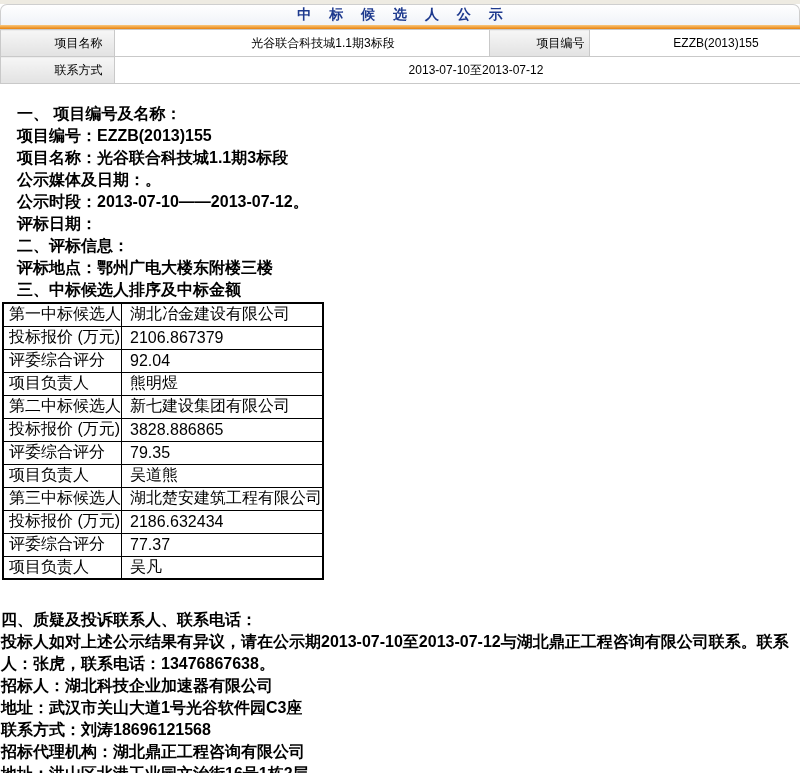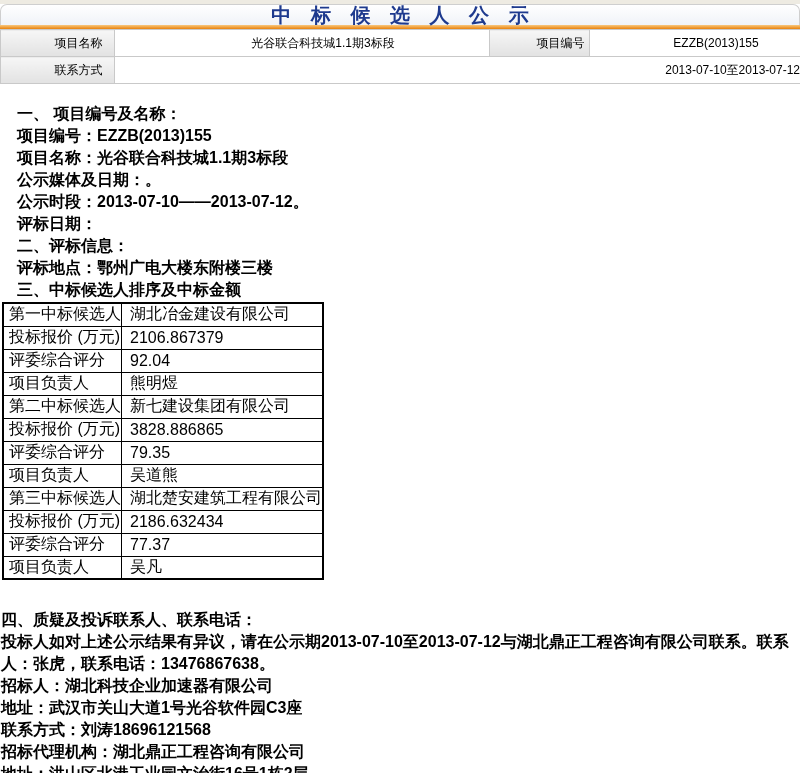--- a/index.html
+++ b/index.html
@@ -11,38 +11,38 @@
   }
   .top-strip { height: 4px; background: #eeebe2; }
   .title-panel {
     height: 21px;
     border: 1px solid #cfcfcf; border-bottom: none;
     border-radius: 7px 7px 0 0;
     background: linear-gradient(#ffffff, #f0f3f8);
     display: flex; align-items: center; justify-content: center;
   }
   .title-panel .title-text {
-    color: #1e3a8e; font-weight: bold; font-size: 20px;
+    color: #1e3a8e; font-weight: bold; font-size: 14px;
     letter-spacing: 7px; padding-left: 7px;
   }
   .orange-rule { height: 4px; background: linear-gradient(#f8c87f, #e9820b); }
 
   table.info-table {
     width: 100%; border-collapse: collapse; table-layout: fixed;
     font-size: 12px;
   }
   table.info-table th, table.info-table td {
     border: 1px solid #c9c9c9; height: 27px; font-weight: normal;
     white-space: nowrap; overflow: hidden; padding-left: 42px;
   }
   table.info-table th {
     background: linear-gradient(#f6f6f6, #e2e2e2); text-align: center;
   }
   table.info-table td { text-align: center; background: #fff; }
-  table.info-table td.left-val { text-align: right; padding-left: 37px; border-radius: 10px; }
+  table.info-table td.left-val { text-align: center; padding-left: 37px; border-radius: 10px; }
   col.c1 { width: 114px; } col.c2 { width: 375px; }
   col.c3 { width: 100px; } col.c4 { width: 211px; }
 
   .body-lines { margin-top: 19px; padding-left: 17px; }
   .body-lines .line, .contact-lines .line {
     font-weight: bold; font-size: 16px; line-height: 22px; height: 22px;
     white-space: nowrap;
   }
   .contact-lines .para {
     font-weight: bold; font-size: 16px; line-height: 22px;

